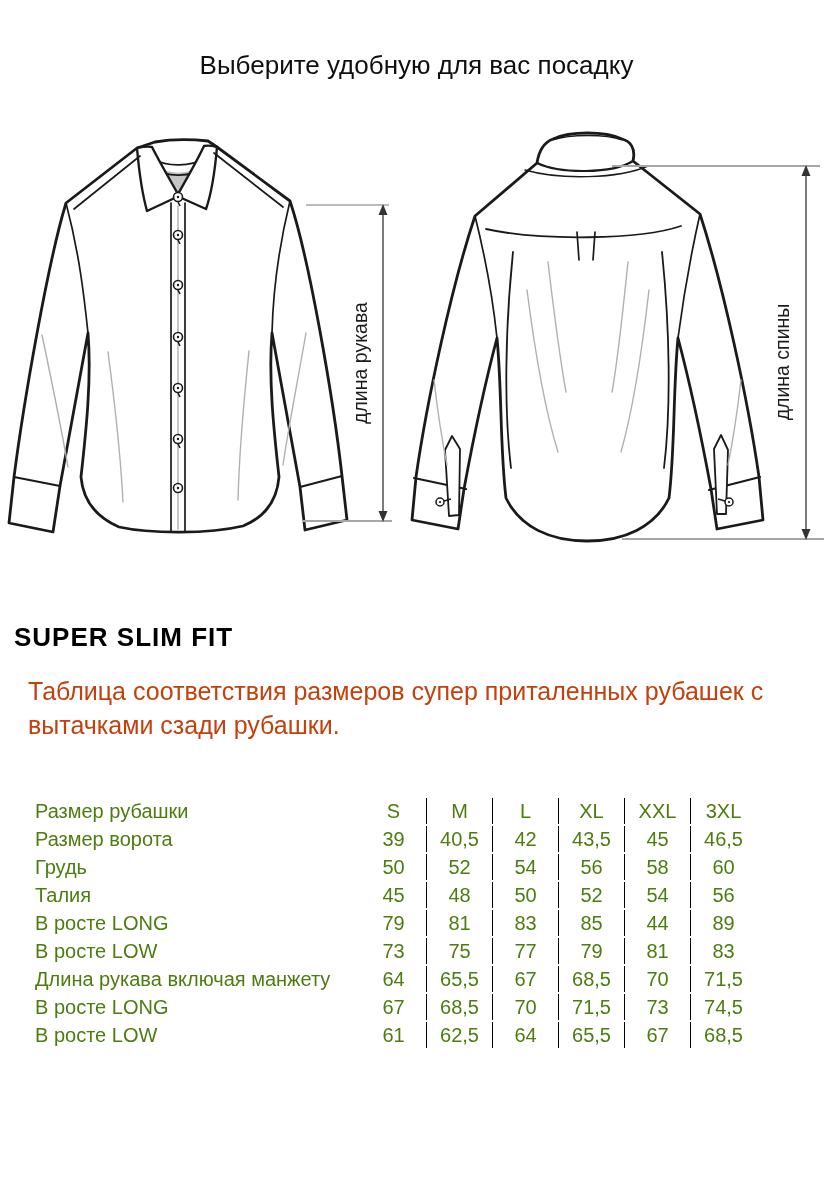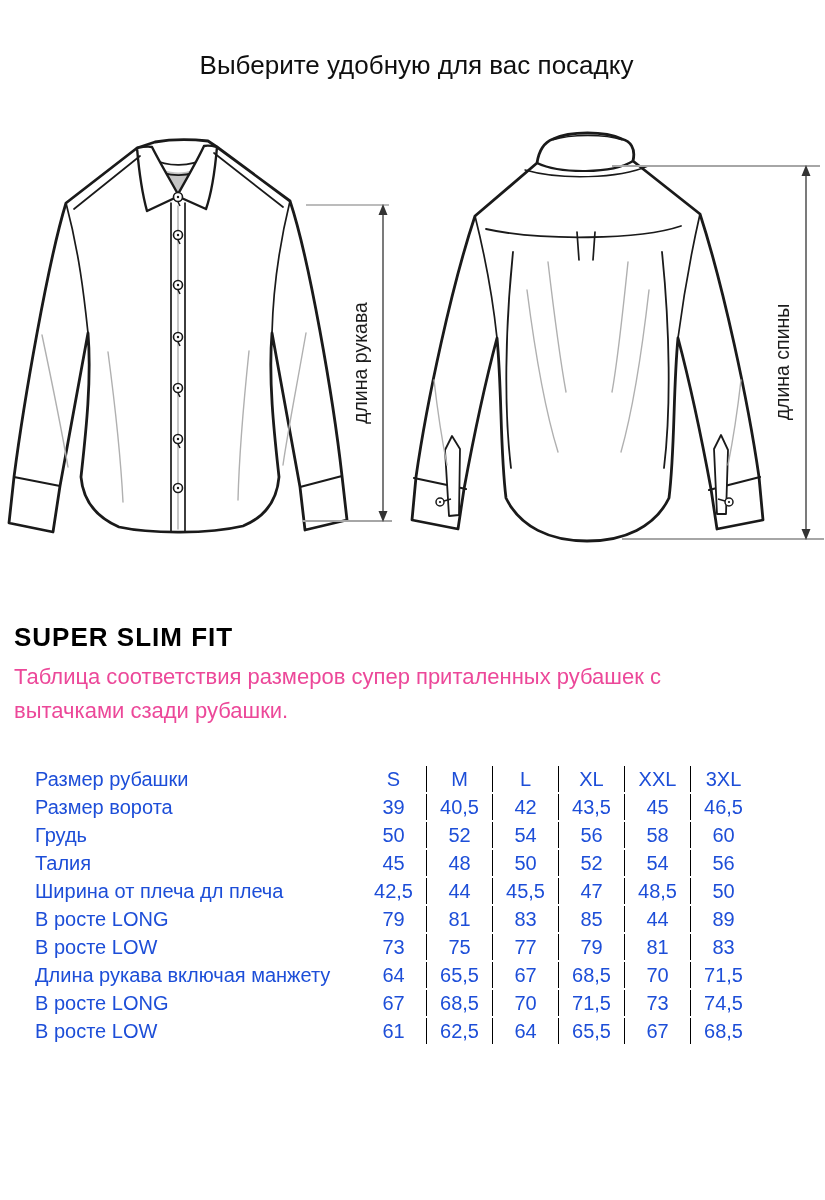--- a/index.html
+++ b/index.html
@@ -38,33 +38,33 @@
     font-size: 26px;
     font-weight: 800;
     letter-spacing: 1px;
     color: #000;
   }
   .fit-description {
     position: absolute;
     top: 656px;
     left: 10px;
     width: 750px;
-    margin: 4px;
-    font-size: 22px;
+    margin: 18px;
+    font-size: 25px;
     line-height: 34px;
-    color: #ec4899;
+    color: #c2410c;
   }
   .size-table {
     position: absolute;
-    top: 764px;
+    top: 796px;
     left: 35px;
     border-collapse: separate;
     border-spacing: 0 2px;
     font-size: 20px;
-    color: #1d4ed8;
+    color: #4d7c0f;
   }
   .size-table td {
     height: 26px;
     padding: 0;
     white-space: nowrap;
     vertical-align: middle;
   }
   .size-table td.lbl {
     width: 326px;
     text-align: left;
@@ -293,29 +293,20 @@
         <tr>
           <td class="lbl">Талия</td>
           <td class="val">45</td>
           <td class="val">48</td>
           <td class="val">50</td>
           <td class="val">52</td>
           <td class="val">54</td>
           <td class="val">56</td>
         </tr>
         <tr>
-          <td class="lbl">Ширина от плеча дл плеча</td>
-          <td class="val">42,5</td>
-          <td class="val">44</td>
-          <td class="val">45,5</td>
-          <td class="val">47</td>
-          <td class="val">48,5</td>
-          <td class="val">50</td>
-        </tr>
-        <tr>
           <td class="lbl">В росте LONG</td>
           <td class="val">79</td>
           <td class="val">81</td>
           <td class="val">83</td>
           <td class="val">85</td>
           <td class="val">44</td>
           <td class="val">89</td>
         </tr>
         <tr>
           <td class="lbl">В росте LOW</td>

